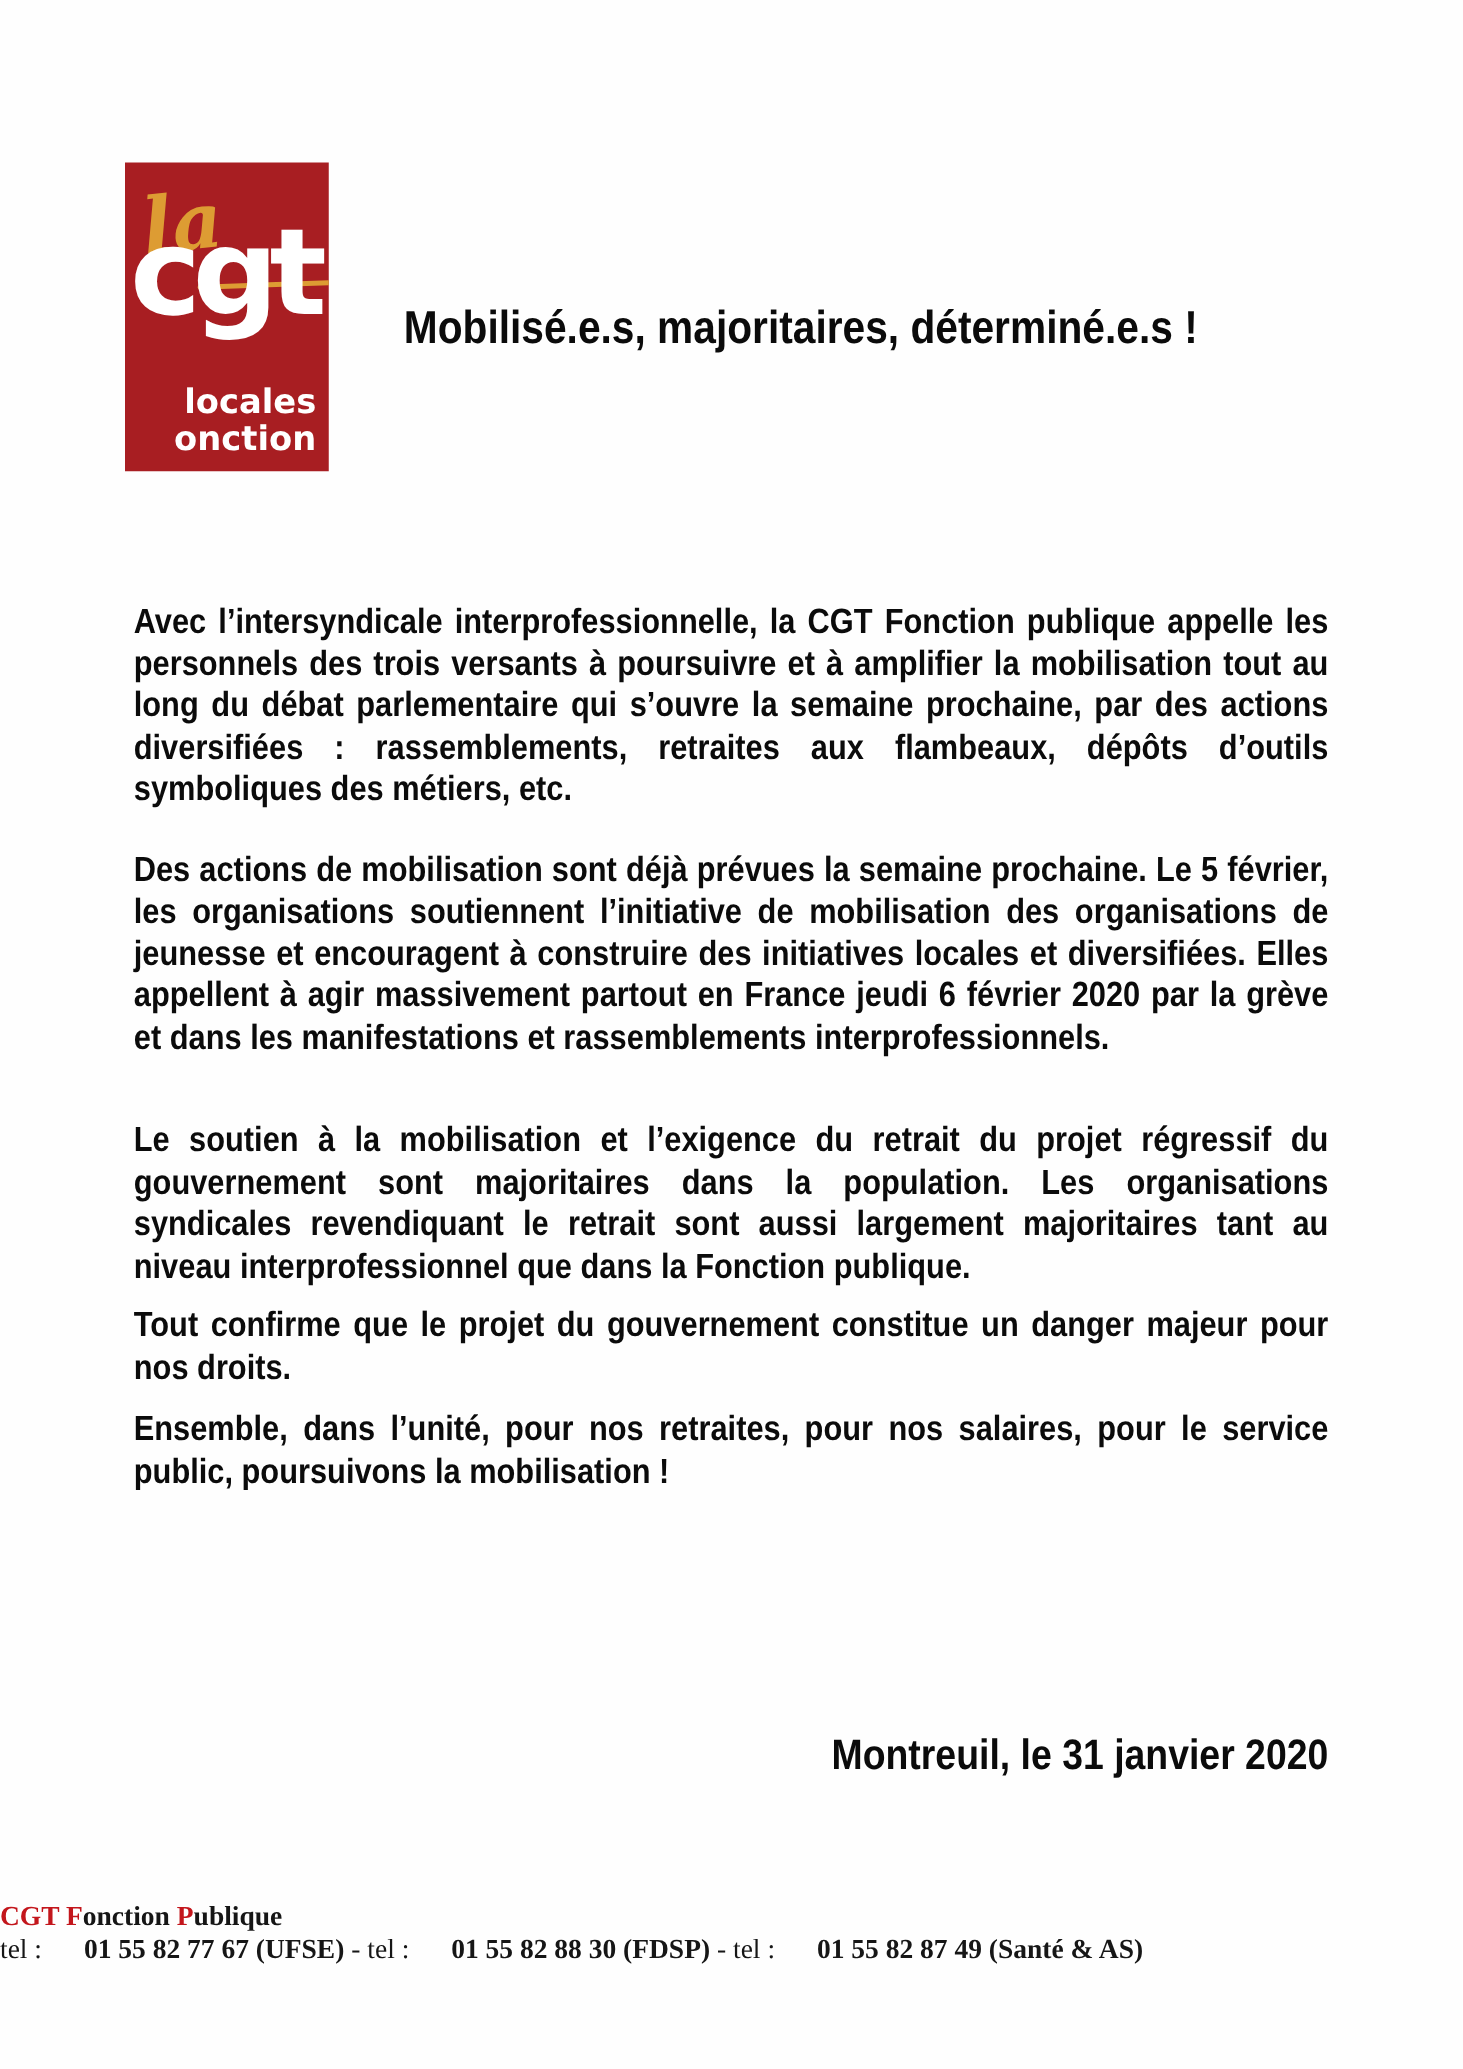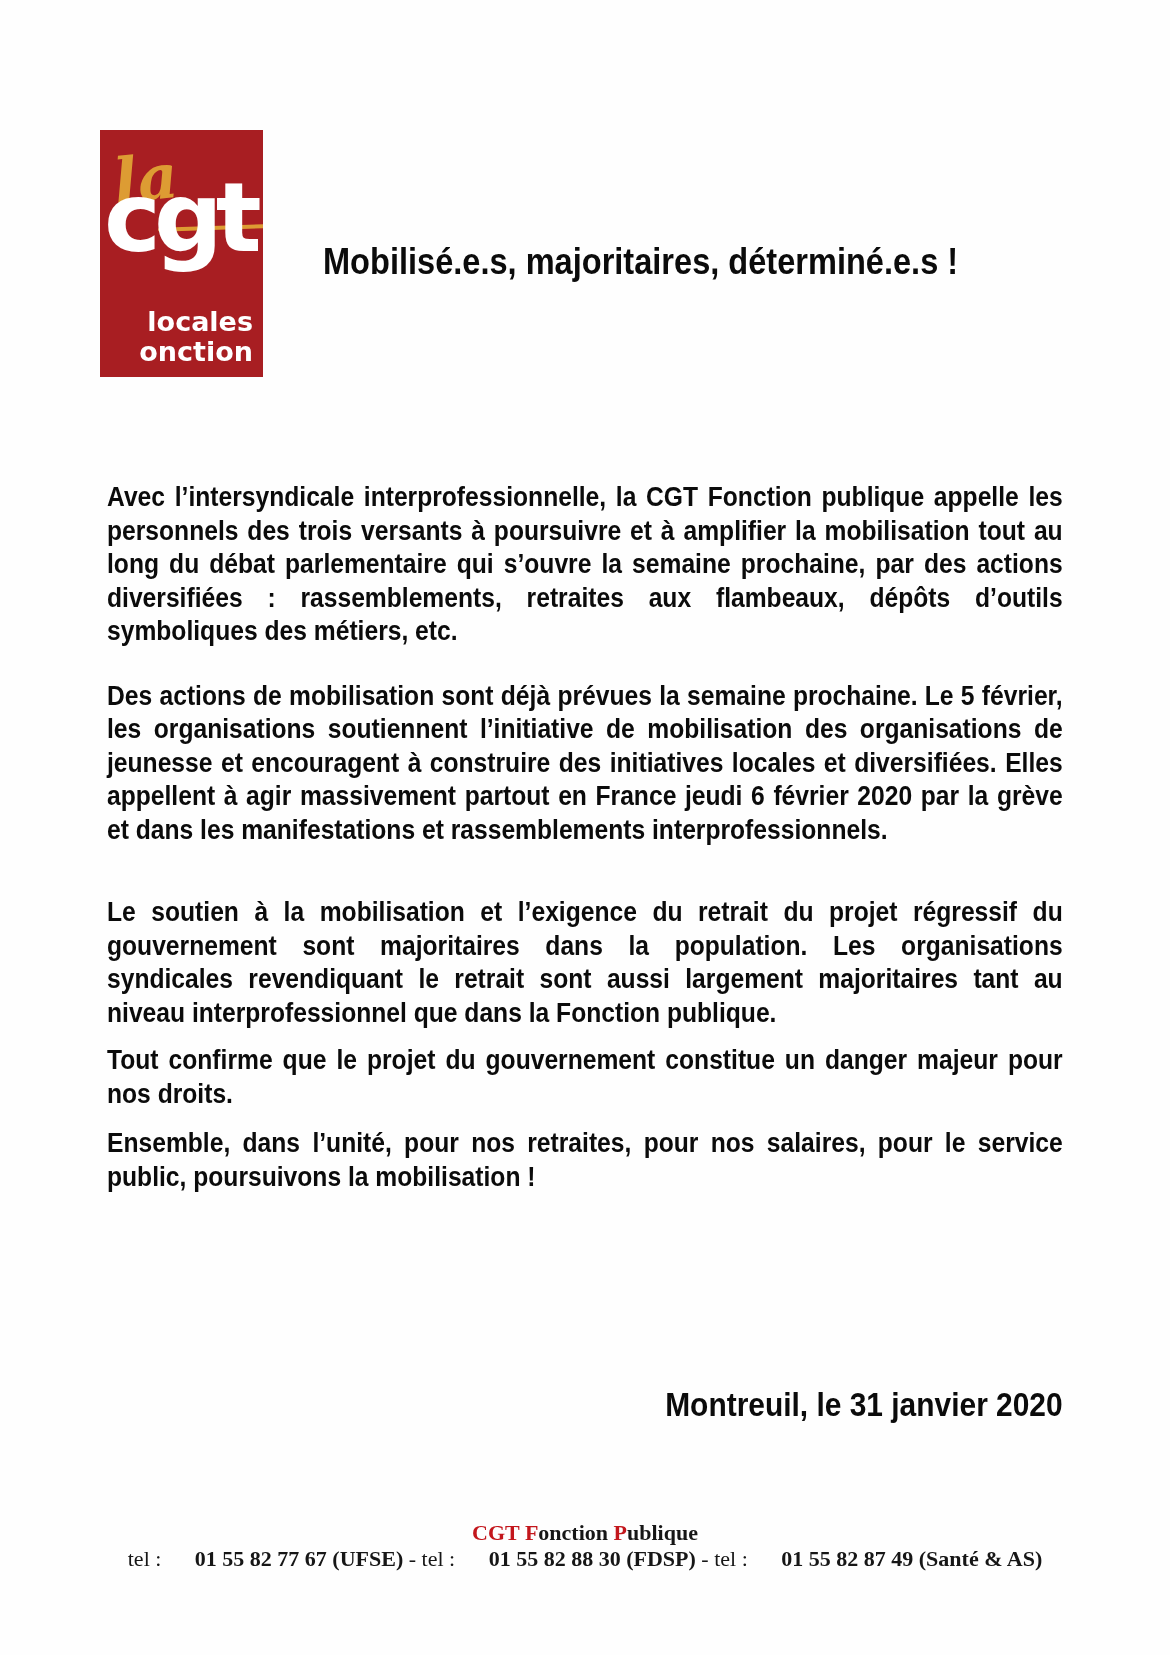--- a/index.html
+++ b/index.html
@@ -74,21 +74,20 @@
   .dateline {
     position: absolute; right: 107px; top: 1386px;
     font-weight: bold; font-size: 34px; line-height: 1.1;
     color: #0b0b0b; white-space: nowrap;
     transform: scaleX(0.88); transform-origin: right top;
   }
 
   
   .footer {
     position: absolute; left: 0; right: 0; top: 1520px;
-    text-align: center;
     font-family: "Liberation Serif", serif;
     font-size: 22px; line-height: 26px;
     color: #161616;
   }
   .footer .org { font-weight: bold; }
   .footer .red { color: #c3161c; }
   .footer .bold { font-weight: bold; margin-left: 28px; }
 </style>
 </head>
 <body>

